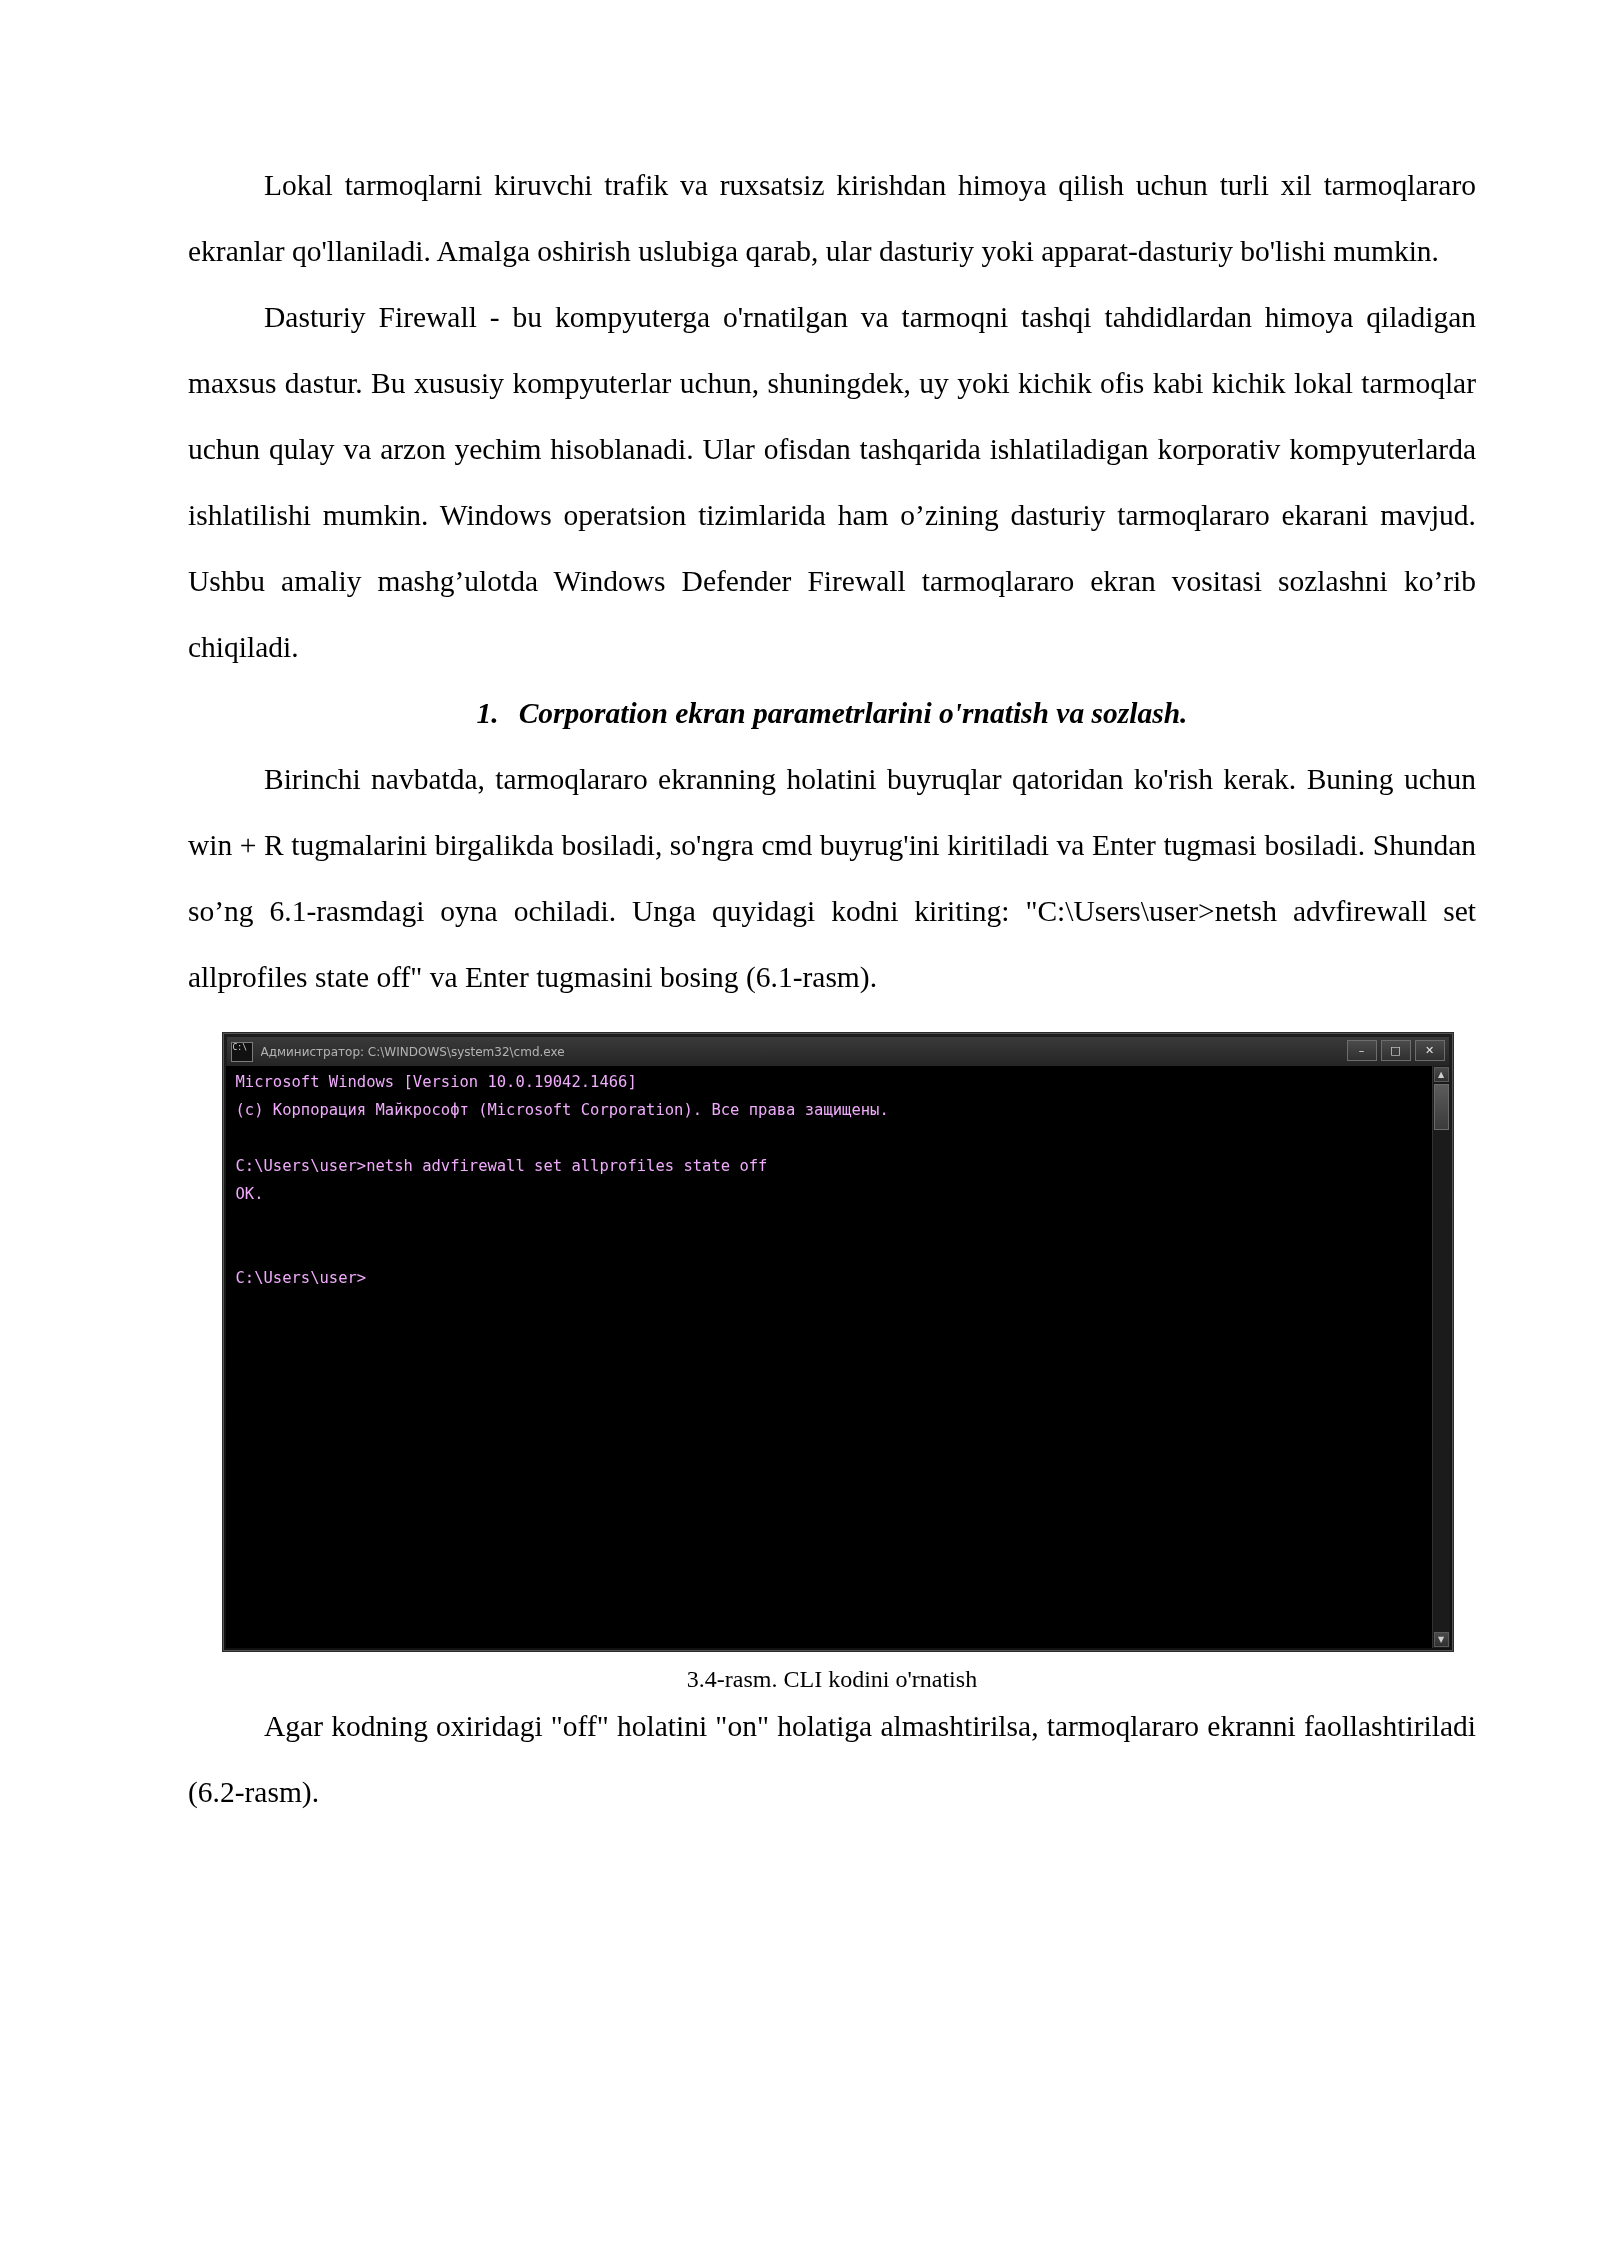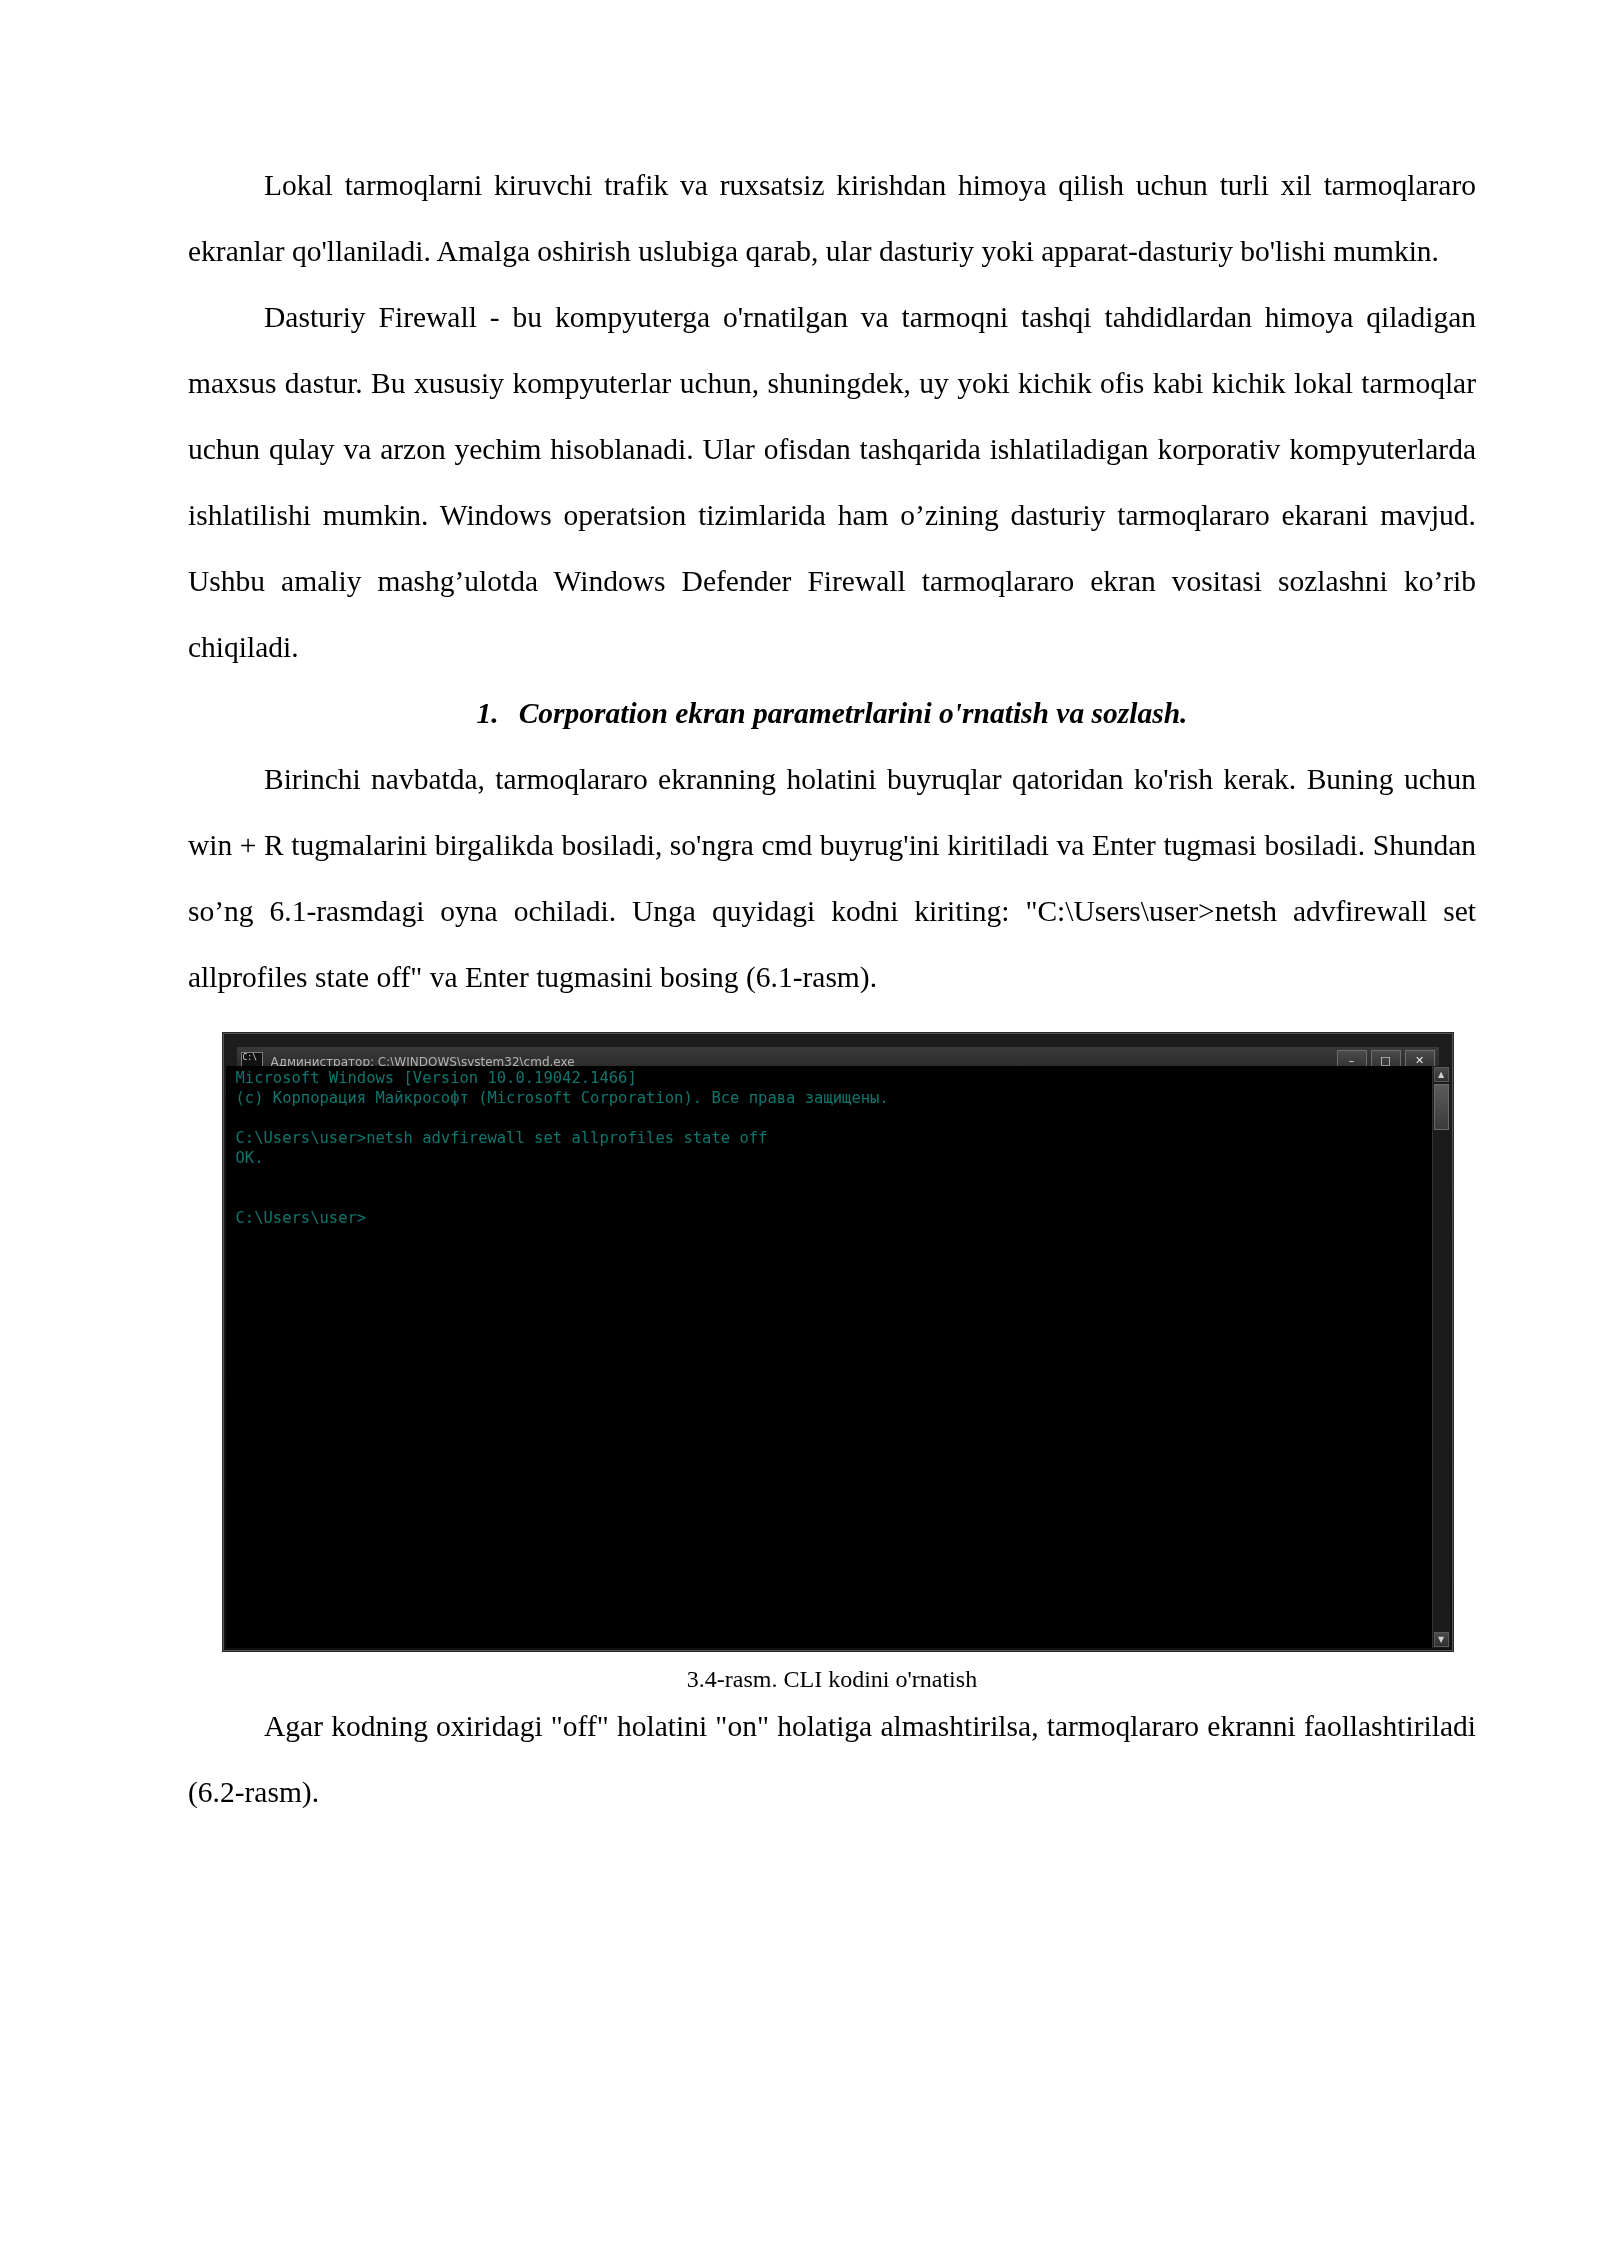--- a/index.html
+++ b/index.html
@@ -66,21 +66,21 @@
   }
   .console-window {
     width: 1232px;
     height: 620px;
     background: #0b0b0b;
     border: 1px solid #2a2a2a;
     box-sizing: border-box;
     position: relative;
     box-shadow: 0 0 0 1px #555 inset;
     background: linear-gradient(#1d1d1d, #101010);
-    padding: 14px;
+    padding: 4px;
     margin-left: 11px;
   }
   .console-titlebar {
     height: 30px;
     background: linear-gradient(#3a3a3a, #242424);
     display: flex;
     align-items: center;
     padding: 0 4px;
     position: relative;
   }
@@ -140,22 +140,22 @@
     background: #000000;
     overflow: hidden;
   }
   .console-text {
     position: absolute;
     left: 10px;
     top: 2px;
     right: 26px;
     font-family: "DejaVu Sans Mono", monospace;
     font-size: 15.5px;
-    line-height: 20px;
-    color: #0f766e;
+    line-height: 28px;
+    color: #f0abfc;
     white-space: pre-wrap;
   }
   .scrollbar {
     position: absolute;
     right: 0;
     top: 0;
     bottom: 0;
     width: 18px;
     background: #1b1b1b;
     border-left: 1px solid #333;

